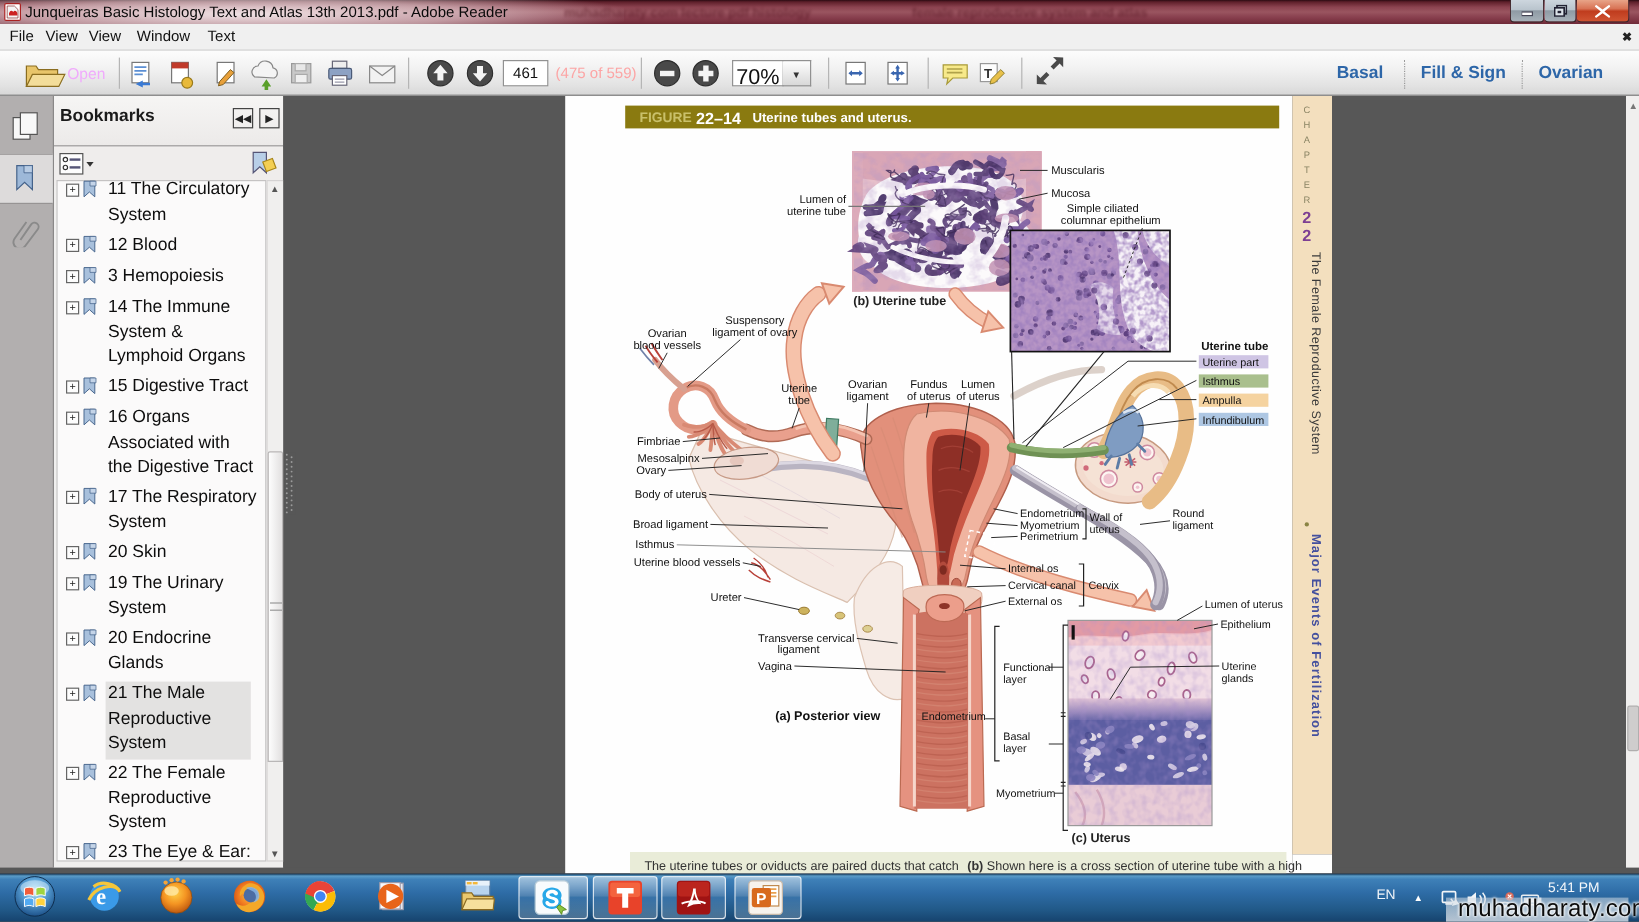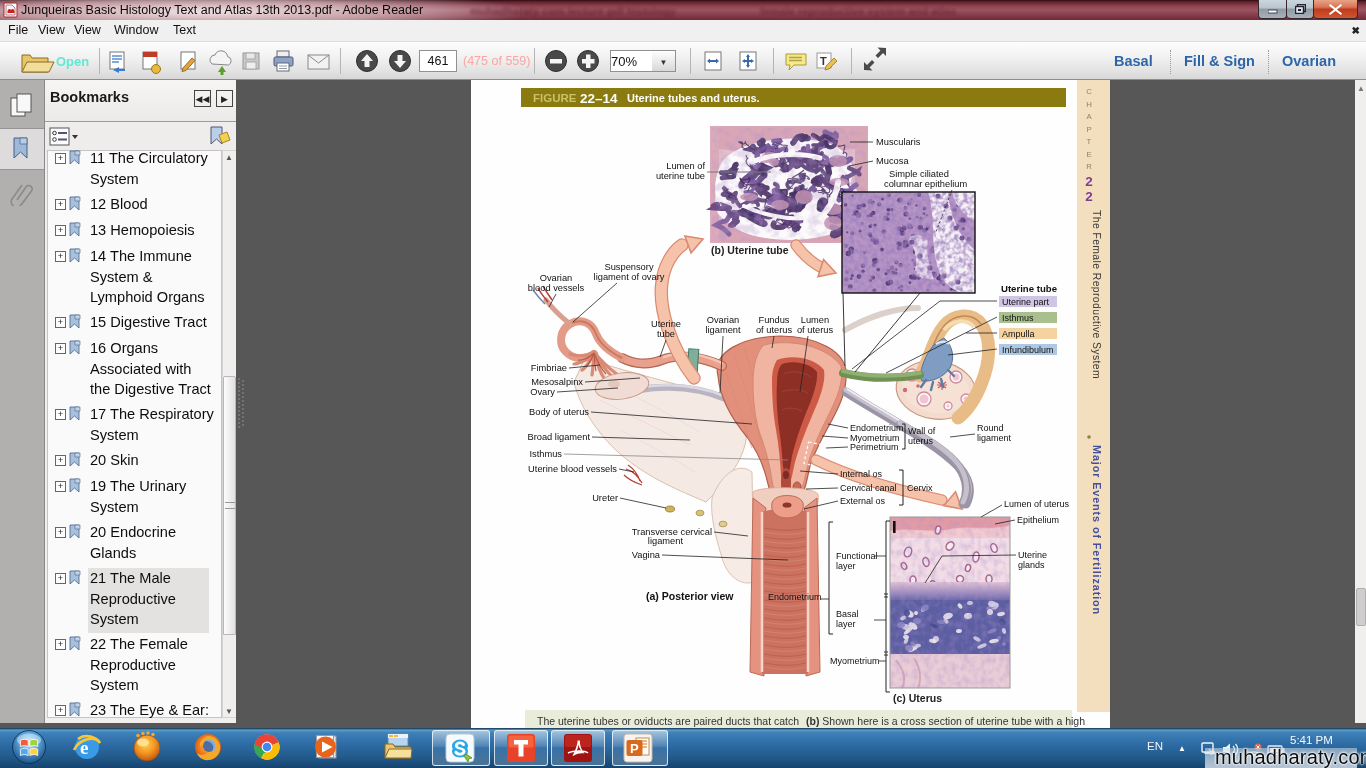--- a/index.html
+++ b/index.html
@@ -20,26 +20,26 @@
 #btnmin{width:29px}#btnmax{width:27px;border-left:none}
 #btnclose{width:44px;border-left:none;background:linear-gradient(180deg,#e8a488 0%,#d87355 40%,#c03c1e 52%,#d05533 100%)}
 
 #menubar{position:absolute;left:0;top:20px;width:1366px;height:22px;background:#f0f0f0;border-bottom:1px solid #ddd}
 .mi{position:absolute;top:23px;font-size:12.5px;color:#111}
 #menux{position:absolute;right:6px;top:25px;font-size:10px;color:#222;font-weight:bold}
 
 #toolbar{position:absolute;left:0;top:42px;width:1366px;height:38px;
  background:linear-gradient(180deg,#fdfdfd 0%,#f2f2f2 40%,#e2e2e2 80%,#d7d7d7 100%);border-bottom:1px solid #8e8e8e}
 .tsep{position:absolute;top:6px;width:1px;height:26px;background:#b5b5b5}
-.ttxt{position:absolute;font-size:13px;font-weight:bold;color:#5eead4}
+.ttxt{position:absolute;font-size:13px;font-weight:normal;color:#f0abfc}
 .bluetxt{position:absolute;top:53px;font-size:14.5px;font-weight:bold;color:#2d66a8}
 .dotsep{position:absolute;top:50px;width:1px;height:24px;border-left:1px dotted #9a9a9a}
 #pagebox{position:absolute;left:419px;top:50px;width:38px;height:22px;background:#fff;border:1px solid #919191;font-size:12.5px;text-align:center;padding-top:3px;color:#111}
 #pagecount{position:absolute;left:463px;top:54px;font-size:12.5px;color:#fca5a5}
-#zoombox{position:absolute;left:610px;top:50px;width:43px;height:22px;background:#fff;border:1px solid #919191;font-size:13px;padding-top:3px;color:#111}
+#zoombox{position:absolute;left:610px;top:50px;width:43px;height:22px;background:#fff;border:1px solid #919191;font-size:18px;text-align:center;padding-top:3px;color:#111}
 #zoomdrop{position:absolute;left:652px;top:50px;width:24px;height:22px;background:linear-gradient(180deg,#fefefe,#d8d8d8);border:1px solid #919191;border-left:none;text-align:center;font-size:8px;color:#333;padding-top:7px}
 
 #lstrip{position:absolute;left:0;top:80px;width:45px;height:643px;background:#b2afaf;border-right:1px solid #8a8888}
 .scell{position:absolute;left:0;width:44px;height:42px;display:flex;align-items:center;justify-content:center}
 #cellbm{background:#dddbdb;border-top:1px solid #979494;border-bottom:1px solid #979494}
 
 #bmpanel{position:absolute;left:45px;top:80px;width:191px;height:643px;background:#f0efee}
 #bmhead{position:absolute;left:45px;top:80px;width:191px;height:42px;background:linear-gradient(180deg,#f6f5f4,#eceae9);border-bottom:1px solid #9c9a9a}
 #bmhead b{position:absolute;left:5px;top:9px;font-size:14.5px;color:#1a1a1a}
 .navbtn{position:absolute;top:90px;width:17px;height:17px;border:1px solid #444;color:#222;font-size:9px;text-align:center;padding-top:3px}
@@ -241,21 +241,21 @@
 <svg class="bmk" style="top:196px" viewBox="0 0 13 16">
       <path d="M1 1 h9 v13 l-4.5-4 L1 14 Z" fill="#a8c0dc" stroke="#44628a" stroke-width=".8"></path>
       <path d="M6 1 h5 v4 h-5 z" fill="#c4d4e8" stroke="#44628a" stroke-width=".6"></path>
     </svg>
 <div class="bmtxt bmrow" style="top:194px">12 Blood</div>
 <div class="exp" style="top:225px">+</div>
 <svg class="bmk" style="top:222px" viewBox="0 0 13 16">
       <path d="M1 1 h9 v13 l-4.5-4 L1 14 Z" fill="#a8c0dc" stroke="#44628a" stroke-width=".8"></path>
       <path d="M6 1 h5 v4 h-5 z" fill="#c4d4e8" stroke="#44628a" stroke-width=".6"></path>
     </svg>
-<div class="bmtxt bmrow" style="top:220px">13 Hemopoiesis</div>
+<div class="bmtxt bmrow" style="top:220px">3 Hemopoiesis</div>
 <div class="exp" style="top:251px">+</div>
 <svg class="bmk" style="top:248px" viewBox="0 0 13 16">
       <path d="M1 1 h9 v13 l-4.5-4 L1 14 Z" fill="#a8c0dc" stroke="#44628a" stroke-width=".8"></path>
       <path d="M6 1 h5 v4 h-5 z" fill="#c4d4e8" stroke="#44628a" stroke-width=".6"></path>
     </svg>
 <div class="bmtxt bmrow" style="top:246px">14 The Immune<br>System &amp;<br>Lymphoid Organs</div>
 <div class="exp" style="top:317px">+</div>
 <svg class="bmk" style="top:314px" viewBox="0 0 13 16">
       <path d="M1 1 h9 v13 l-4.5-4 L1 14 Z" fill="#a8c0dc" stroke="#44628a" stroke-width=".8"></path>
       <path d="M6 1 h5 v4 h-5 z" fill="#c4d4e8" stroke="#44628a" stroke-width=".6"></path>

